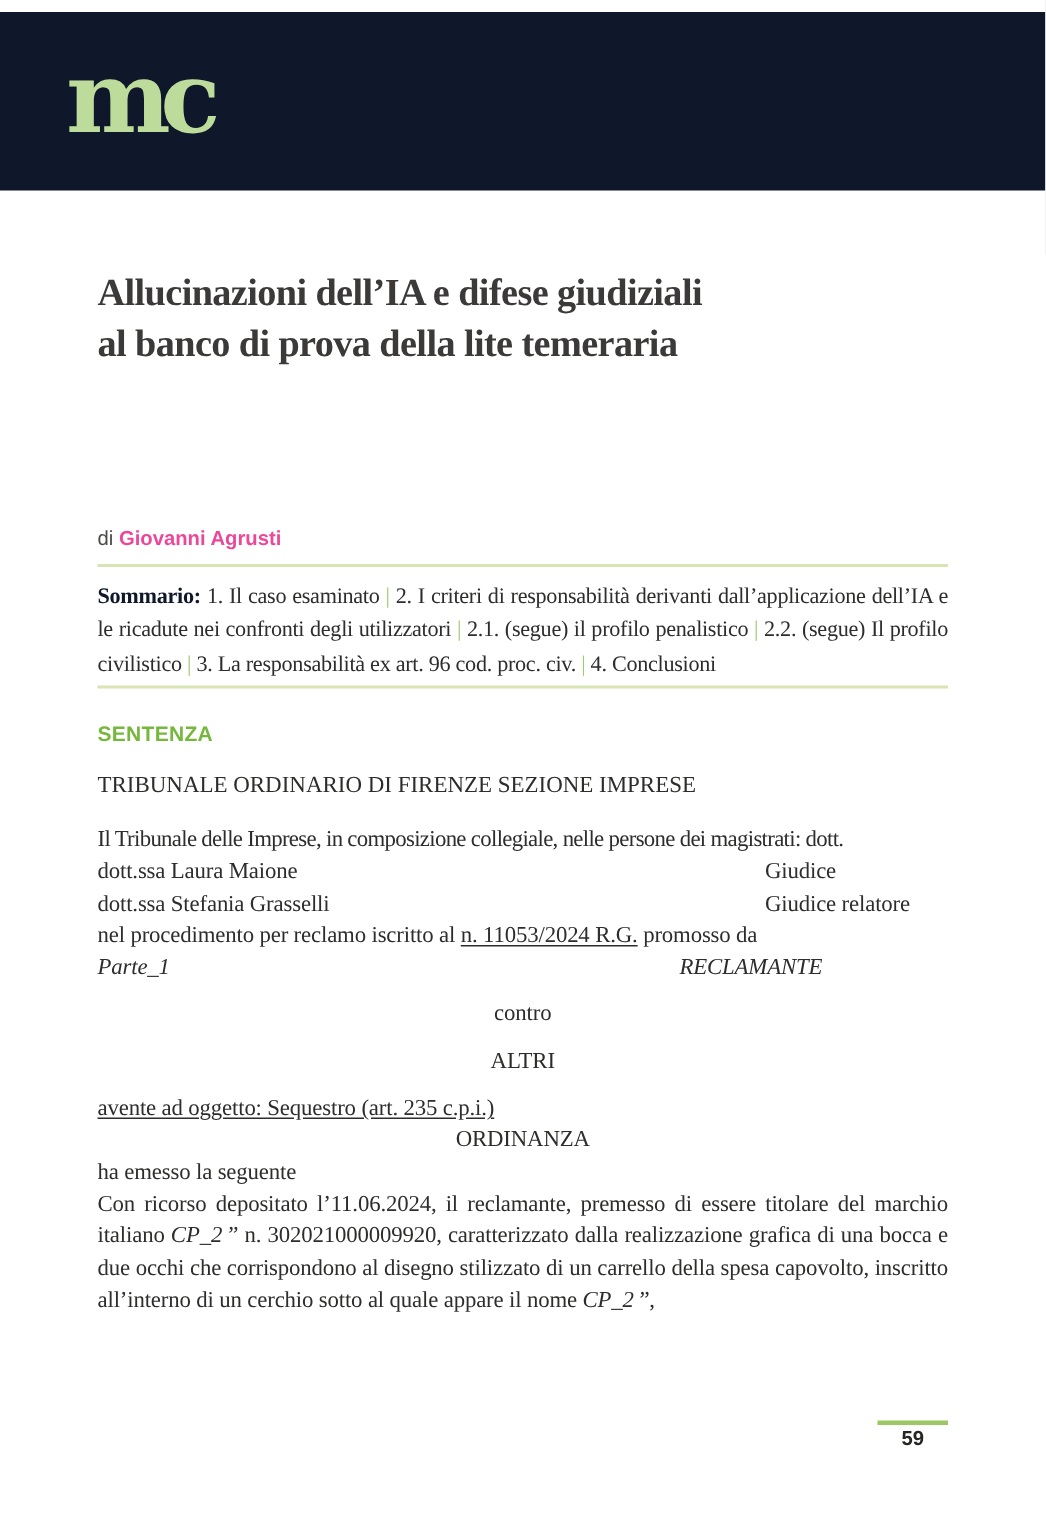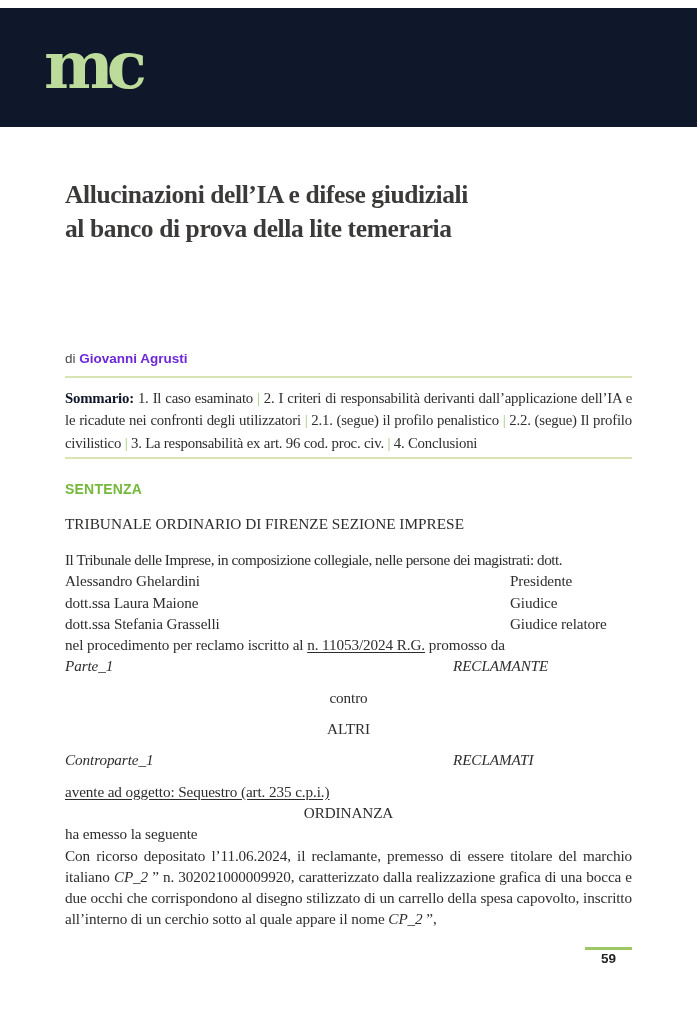--- a/index.html
+++ b/index.html
@@ -21,21 +21,21 @@
   .title {
     position:absolute; top:178px; left:65px; width:567px;
     font-size:25.5px; line-height:34px; color:#3b3a39; letter-spacing:-0.4px;
   }
   
   .byline {
     position:absolute; top:351px; left:65px;
     font-family:"Liberation Sans","DejaVu Sans",sans-serif;
     font-size:13.5px; color:#4a4a48;
   }
-  .byline .author { font-weight:bold; color:#6d28d9; }
+  .byline .author { font-weight:bold; color:#ec4899; }
   .rule { position:absolute; left:65px; width:567px; height:2px; background:#d8e4b4; }
   .rule-1 { top:376px; }
   .rule-2 { top:457px; }
   
   .summary {
     position:absolute; top:387px; left:65px; width:567px;
     font-size:14.8px; line-height:22.4px; letter-spacing:-0.2px;
     text-align:justify; color:#2e2d2c;
   }
   .summary .sum-label { font-weight:bold; color:#0f172a; }
@@ -93,34 +93,32 @@
 
   <div class="sentenza">SENTENZA</div>
 
   <div class="court-title">TRIBUNALE ORDINARIO DI FIRENZE SEZIONE IMPRESE</div>
 
   <div class="doc-body">
 
     <div class="line nowrap">Il Tribunale delle Imprese, in composizione collegiale, nelle persone dei magistrati: dott.</div>
 
     <div>
-        <div class="line tabbed"><span>Alessandro Ghelardini</span><span class="role">Presidente</span></div>
         <div class="line tabbed"><span>dott.ssa Laura Maione</span><span class="role">Giudice</span></div>
         <div class="line tabbed"><span>dott.ssa Stefania Grasselli</span><span class="role">Giudice relatore</span></div>
       </div>
 
     <div class="line"><span>nel procedimento per reclamo iscritto al </span><span class="b u">n. 11053/2024 R.G.</span><span> promosso da</span></div>
 
     <div class="line party-row"><span>Parte_1</span><span class="party-role">RECLAMANTE</span></div>
 
     <div class="line centered gap-a">contro</div>
 
     <div class="line centered gap-b">ALTRI</div>
 
-    <div class="line party-row gap-b"><span>Controparte_1</span><span class="party-role">RECLAMATI</span></div>
 
     <div class="line gap-b"><span class="u">avente ad oggetto: Sequestro (art. 235 c.p.i.)</span></div>
 
     <div class="line centered b">ORDINANZA</div>
 
     <div class="line">ha emesso la seguente</div>
 
     <div class="line just"><span>Con ricorso depositato l’11.06.2024, il reclamante, premesso di essere titolare del marchio italiano </span><span class="it">CP_2</span><span> ” n. 302021000009920, caratterizzato dalla realizzazione grafica di una bocca e due occhi che corrispondono al disegno stilizzato di un carrello della spesa capovolto, inscritto all’interno di un cerchio sotto al quale appare il nome </span><span class="it">CP_2</span><span> ”,</span></div>
 
   </div>

